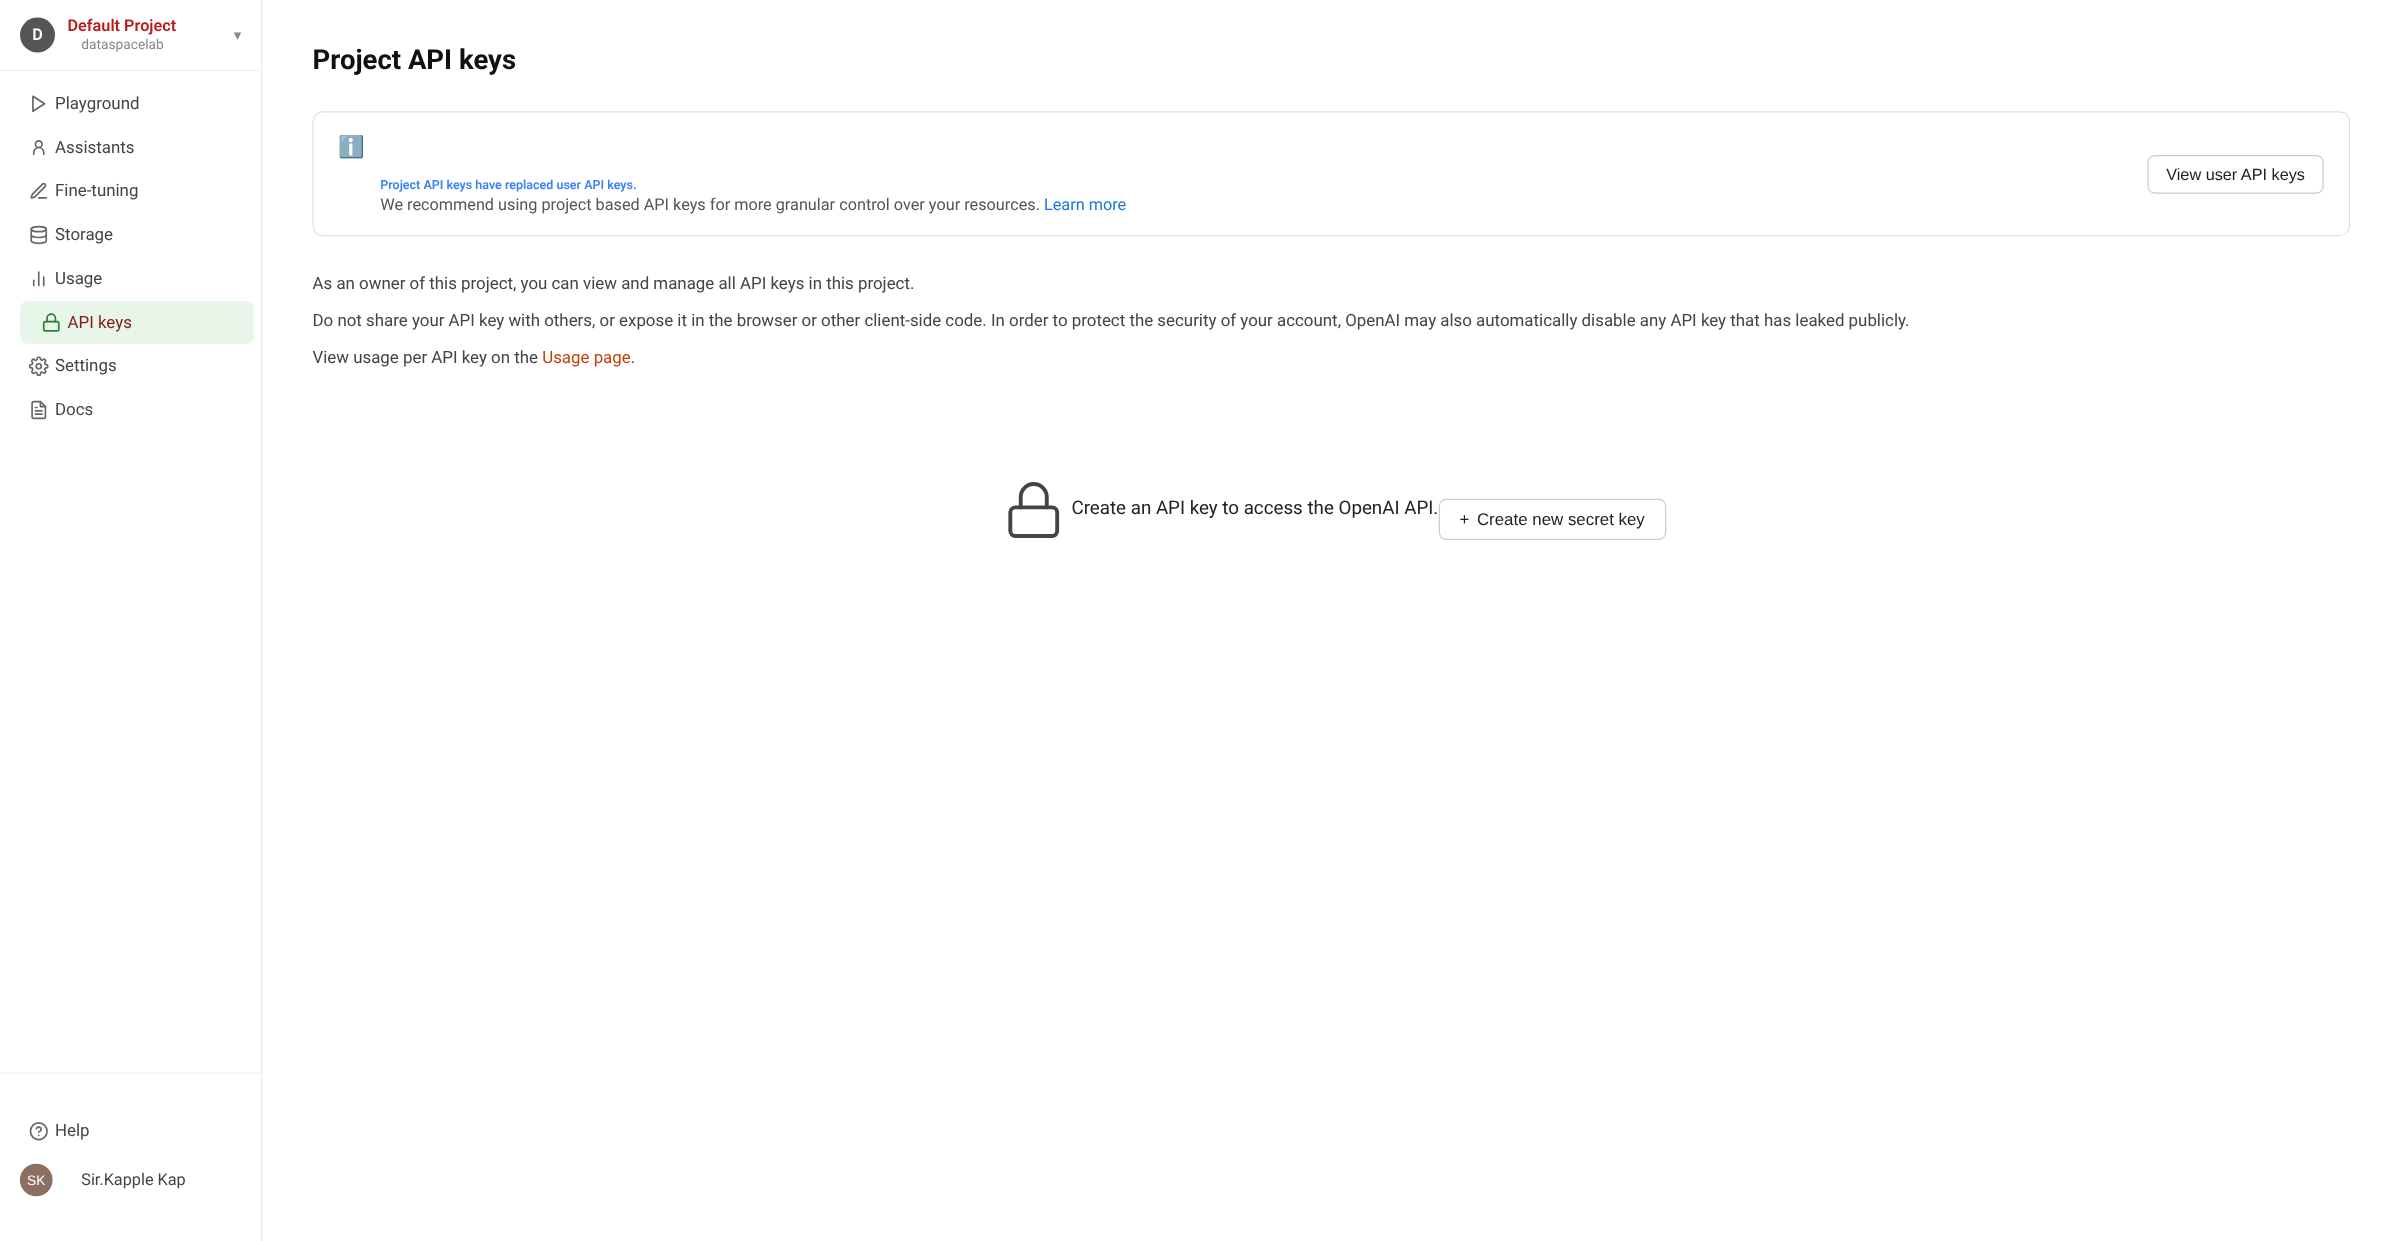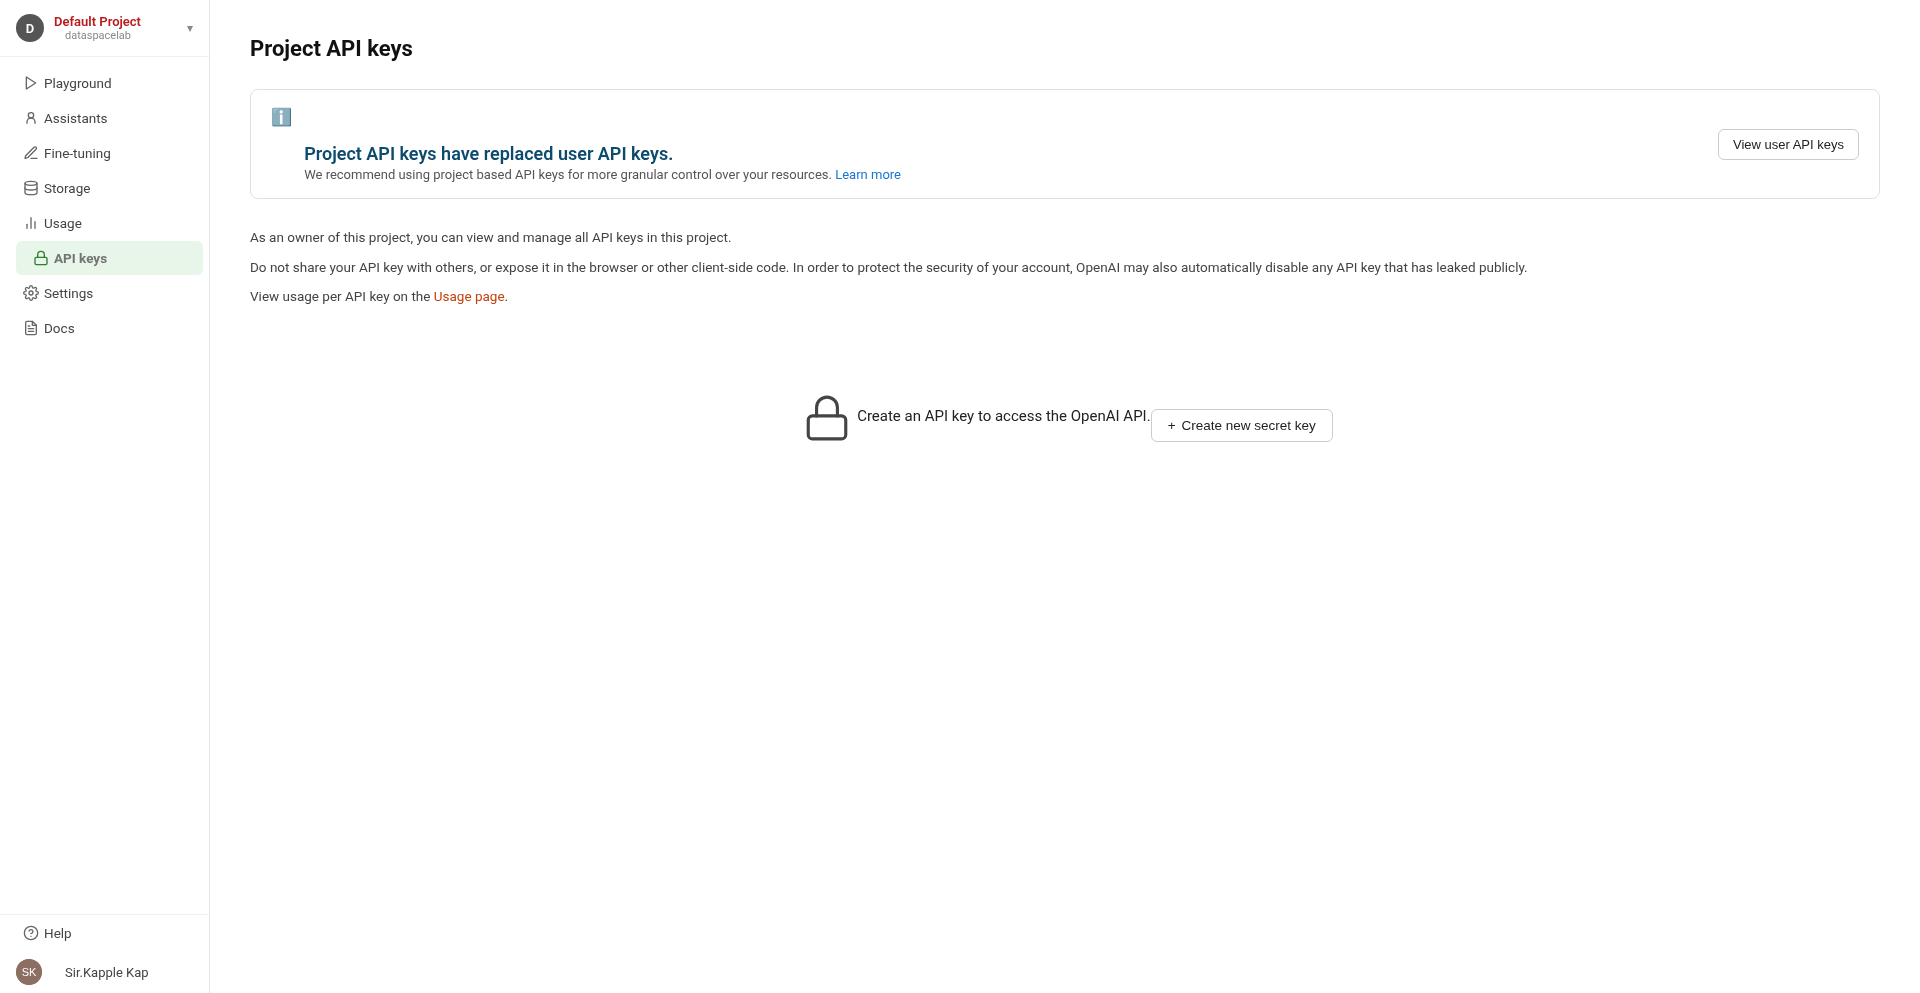--- a/index.html
+++ b/index.html
@@ -79,42 +79,42 @@
       cursor: pointer;
       border-radius: 6px;
       margin: 1px 6px;
       color: #444;
       font-size: 13.5px;
       text-decoration: none;
     }
 
     .nav-item.active {
       background: #e8f5e9;
-      color: #737373;
-      font-weight: 700;
+      color: #7f1d1d;
+      font-weight: 400;
       margin-left: 16px;
     }
 
     .nav-icon {
       width: 18px;
       height: 18px;
       display: flex;
       align-items: center;
       justify-content: center;
       color: #666;
       font-size: 15px;
       flex-shrink: 0;
     }
 
     .nav-item.active .nav-icon {
       color: #2e7d32;
     }
 
     .sidebar-bottom {
-      padding: 0 0;
+      padding: 28px 0;
       border-top: 1px solid #f0f0f0;
       margin-top: 18px;
     }
 
     .user-item {
       display: flex;
       align-items: center;
       gap: 23px;
       padding: 8px 16px;
       cursor: pointer;
@@ -171,23 +171,23 @@
     }
 
     .info-icon {
       color: #4caf50;
       font-size: 17px;
       margin-top: 1px;
       flex-shrink: 0;
     }
 
     .info-banner-text .title {
-      font-size: 18px;
+      font-size: 10px;
       font-weight: 600;
-      color: #0c4a6e;
+      color: #3b82f6;
       margin-bottom: 3px;
       margin-top: 37px;
     }
 
     .info-banner-text .desc {
       font-size: 13px;
       color: #555;
     }
 
     .info-banner-text .desc a {

